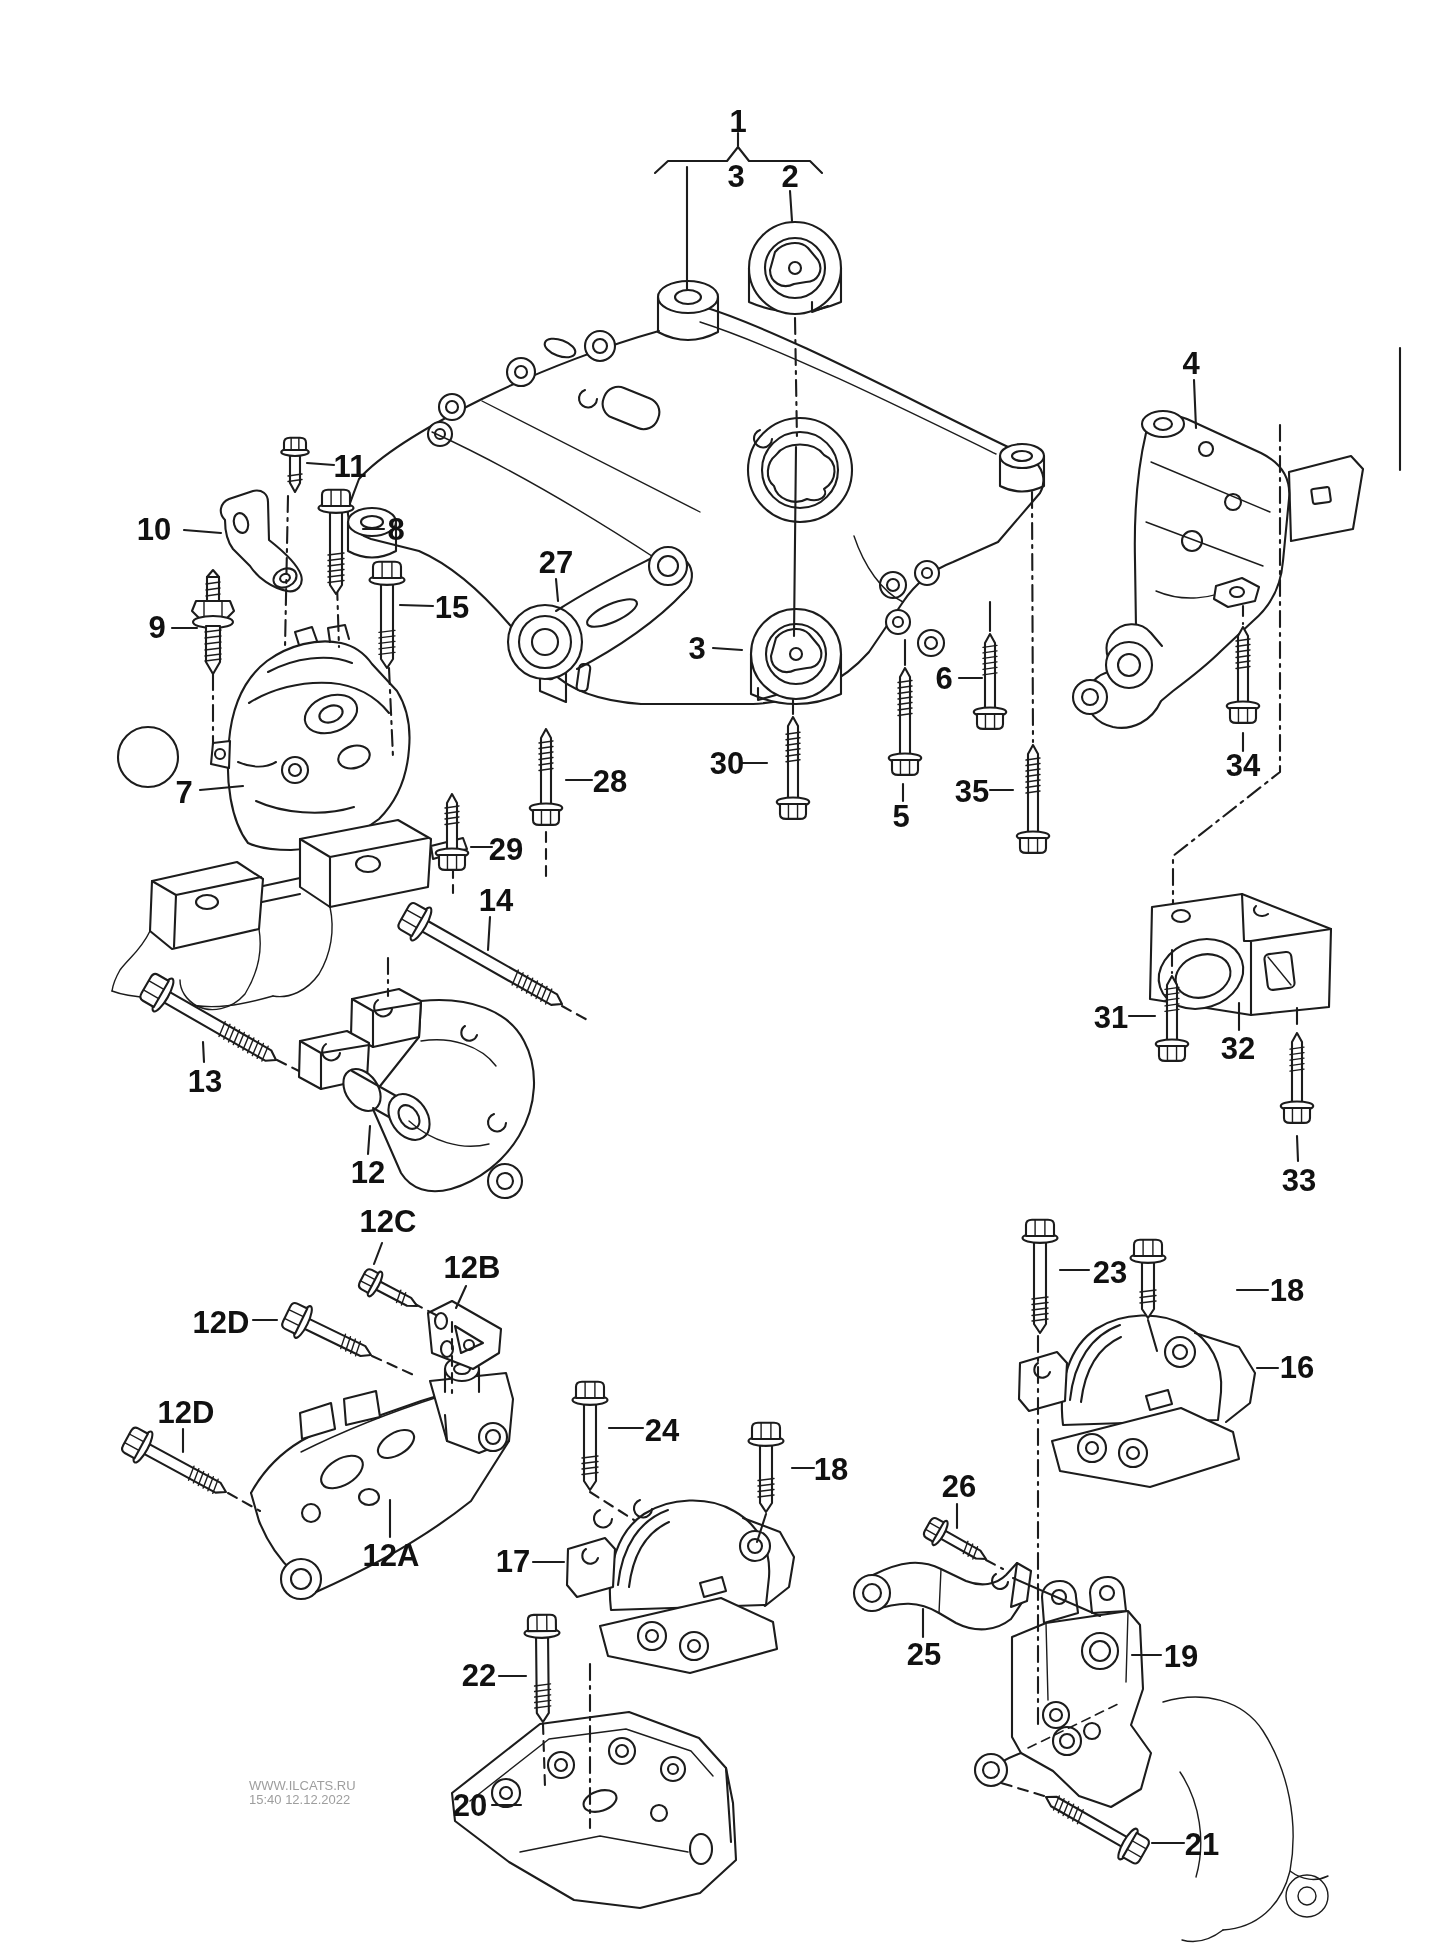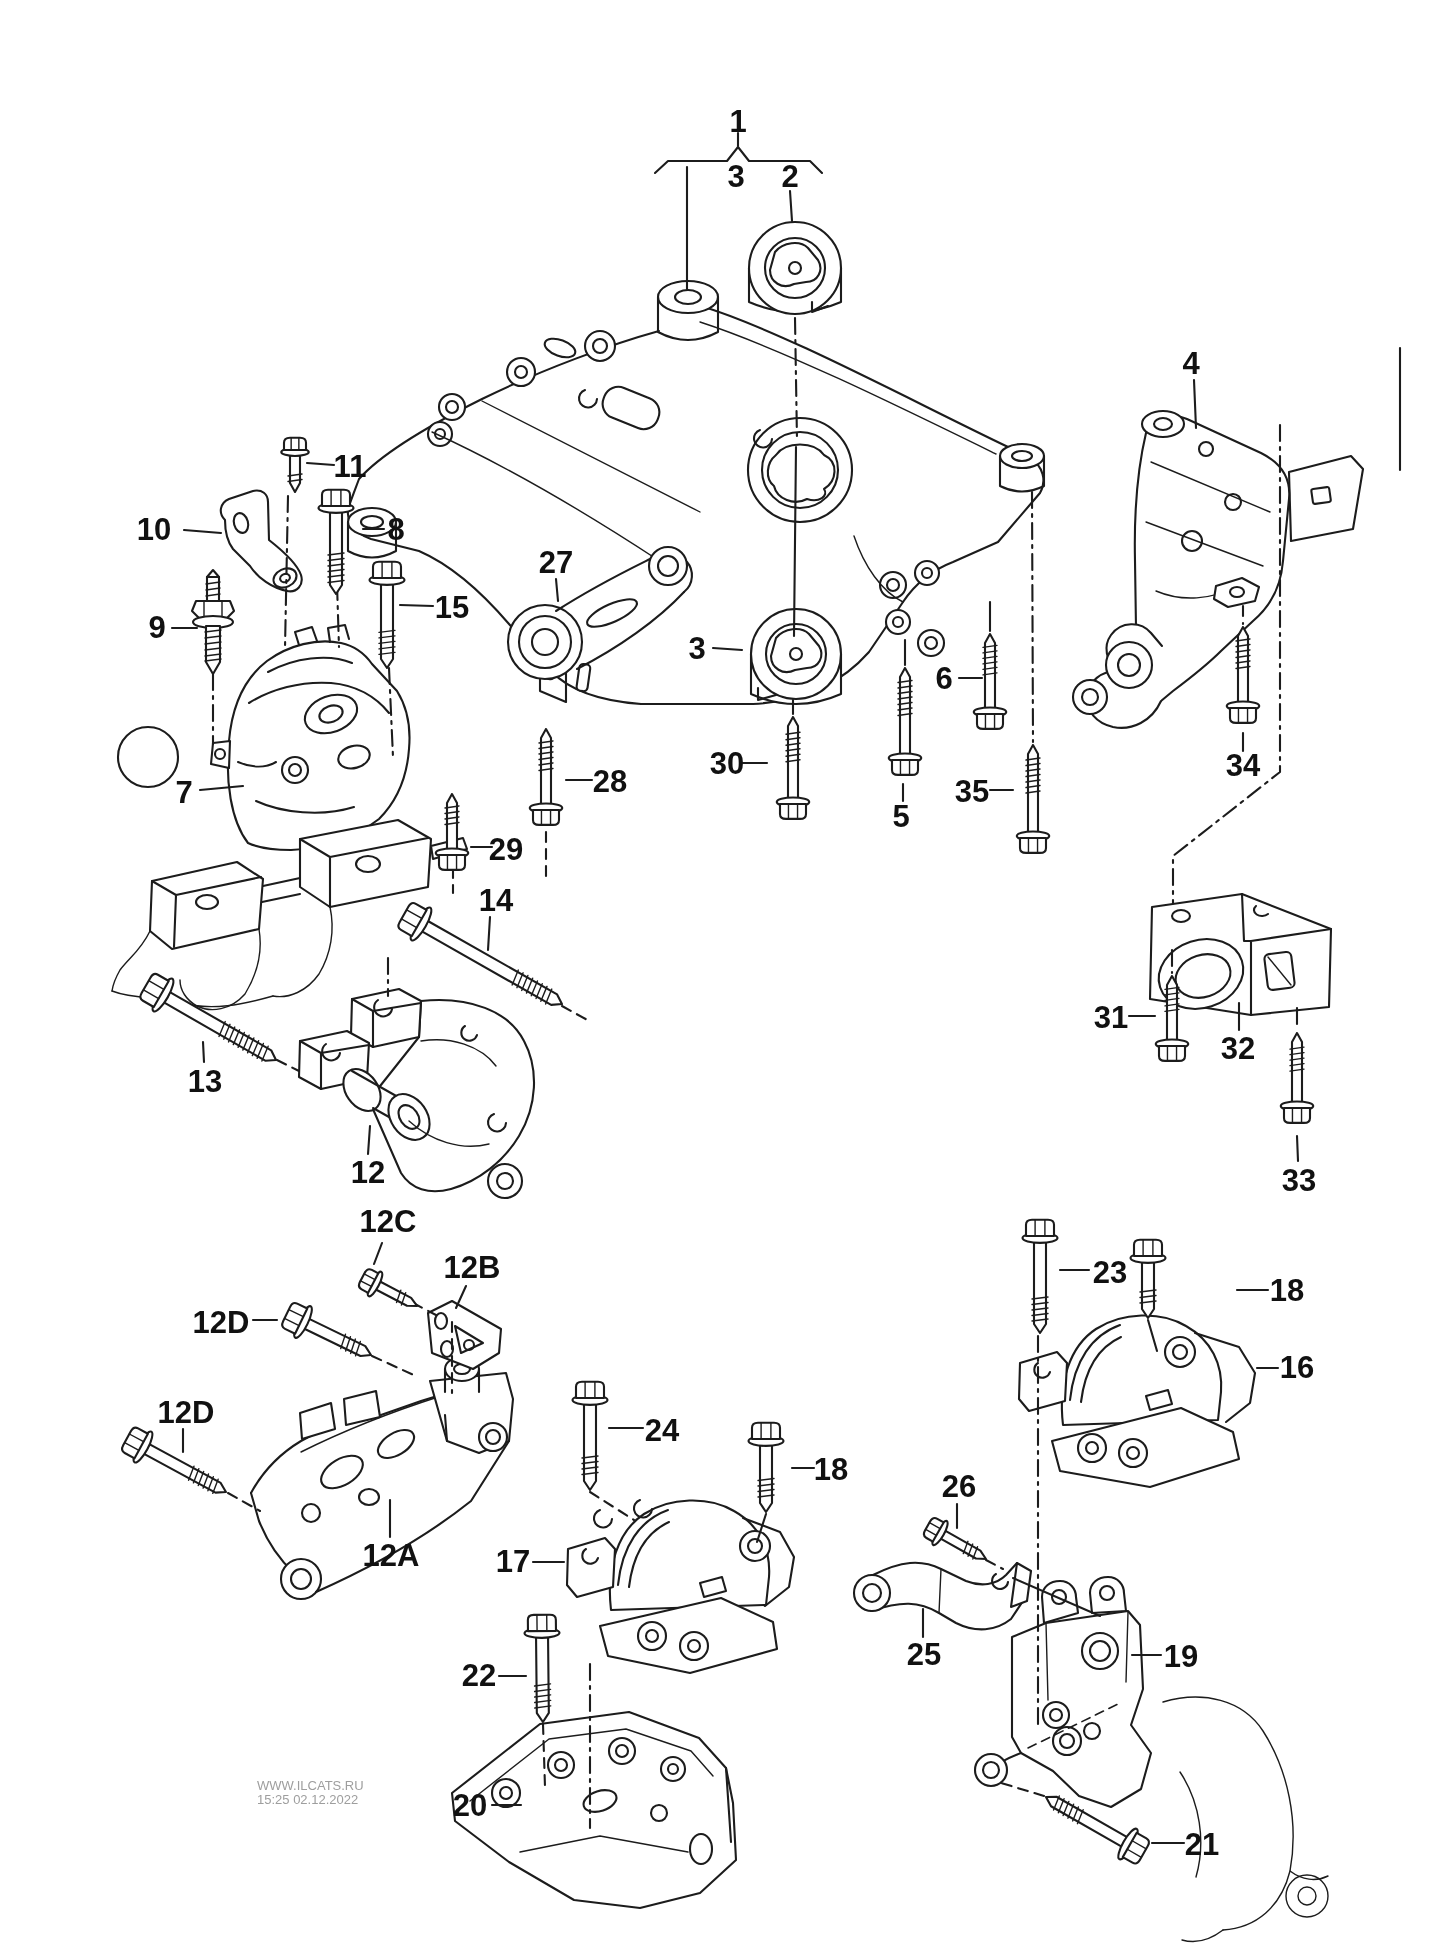--- a/index.html
+++ b/index.html
@@ -791,17 +791,17 @@
           <polyline points="1243,733 1243,751" class="leader"></polyline>
           <text x="1243" y="776">34</text>
         </g>
         <g>
           <polyline points="990,790 1013,790" class="leader"></polyline>
           <text x="972" y="802">35</text>
         </g>
       </g>
 </svg>
 
-<div id="watermark" style="left: 257px; top: 1779px; color: rgb(158, 158, 158);">
+<div id="watermark" style="left: 249px; top: 1779px; color: rgb(158, 158, 158);">
   <div>WWW.ILCATS.RU</div>
-  <div>15:25 02.12.2022</div>
+  <div>15:40 12.12.2022</div>
 </div>
 </div>
 
 </body></html>

